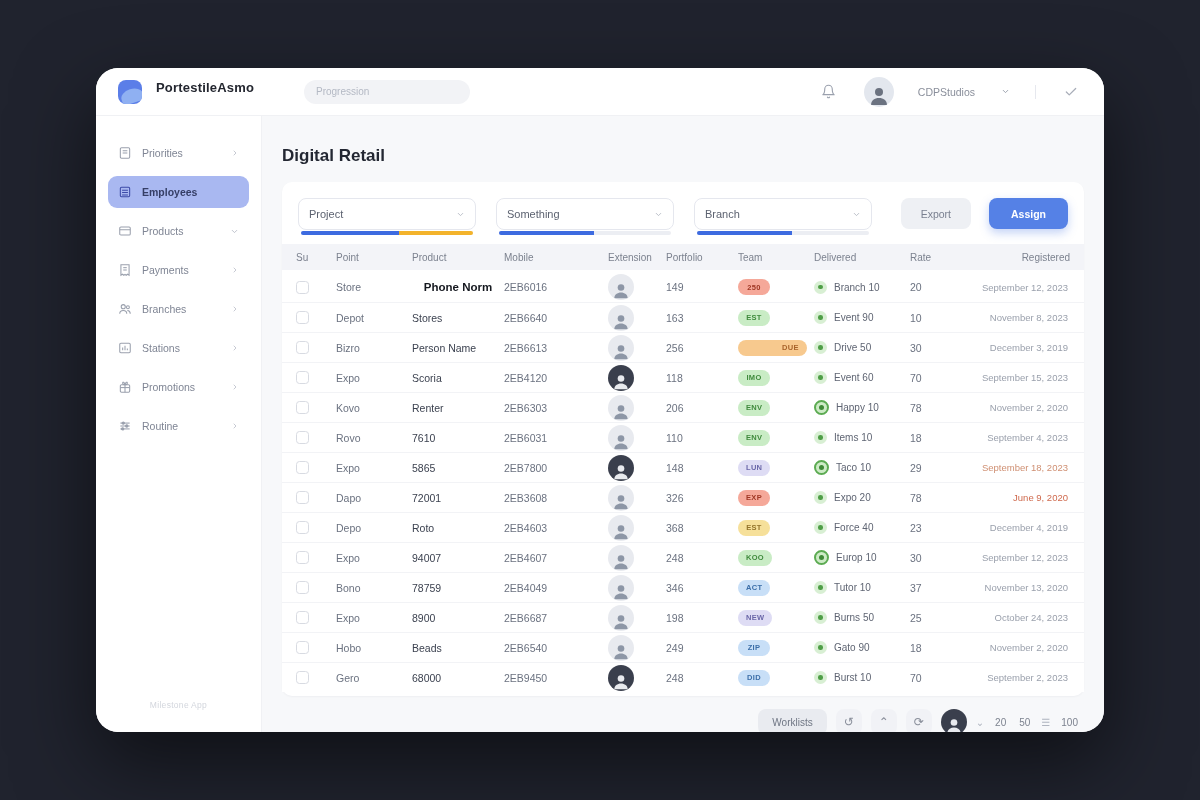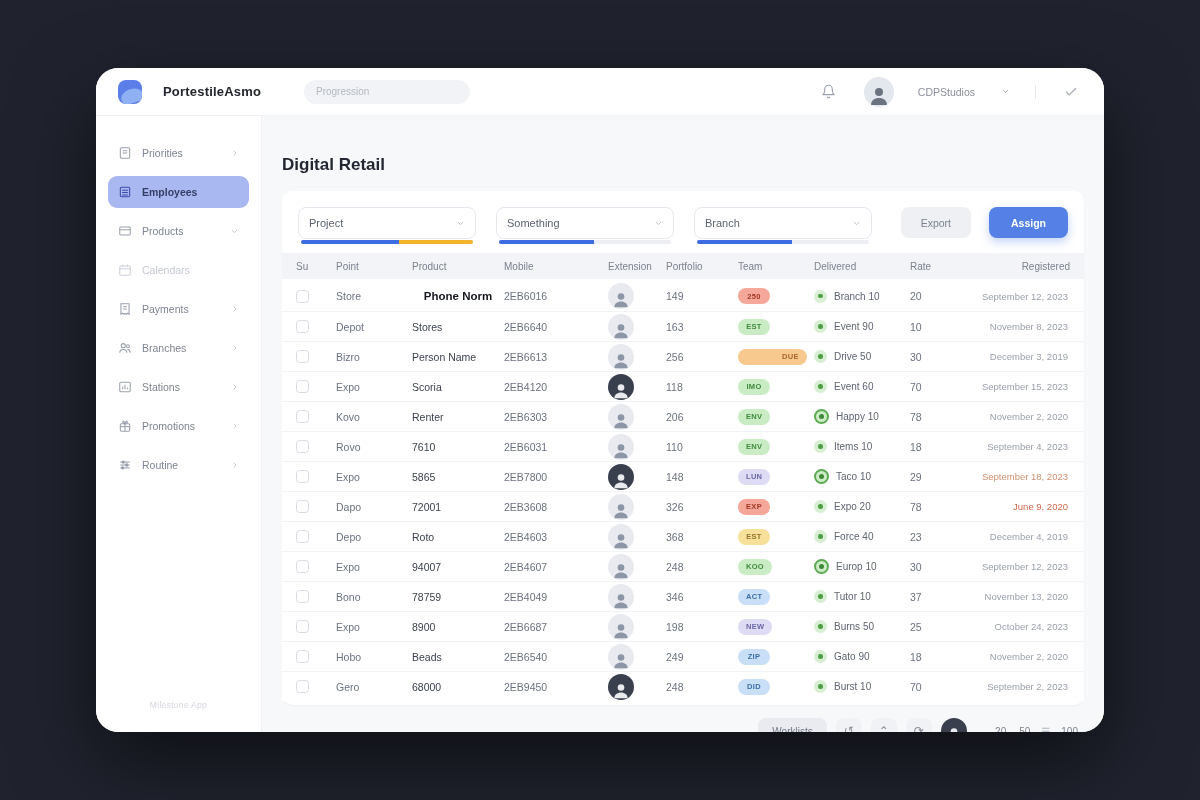--- a/index.html
+++ b/index.html
@@ -6,21 +6,21 @@
   html,body { width:1200px; height:800px; overflow:hidden; }
   body { background:#20232e; font-family:"Liberation Sans", sans-serif; position:relative; }
 
   .app-window { position:absolute; left:96px; top:68px; width:1008px; height:664px;
     background:#fff; border-radius:22px; box-shadow:0 30px 80px rgba(0,0,0,.55);
     overflow:hidden; }
 
   
   .topbar { height:48px; display:flex; align-items:center; padding:0 22px; background:#fff;
     border-bottom:1px solid #f0f1f4; position:relative; z-index:2; }
-  .brand { display:flex; align-items:center; gap:21px; width:150px; }
+  .brand { display:flex; gap:14px; width:150px; }
   .brand-mark { width:24px; height:24px; border-radius:8px; background:#5b7ee8; position:relative; overflow:hidden; flex:0 0 auto; }
   .brand-mark::after { content:""; position:absolute; left:3px; top:9px; width:22px; height:14px;
     border-radius:50% 50% 0 0; background:#8fb0f2; transform:rotate(-18deg); }
   .brand-name { font-size:13px; font-weight:700; color:#23262f; letter-spacing:.2px; }
   .search-box { margin-left:36px; width:166px; height:24px; background:#f2f3f6; border-radius:12px;
     display:flex; align-items:center; padding:0 12px; }
   .search-box input { border:0; background:transparent; outline:none; font-size:10px; color:#6b7280;
     width:100%; font-family:"Liberation Sans", sans-serif; }
   .search-box input::placeholder { color:#b4b9c4; }
   .topbar-right { margin-left:auto; display:flex; align-items:center; gap:24px; }
@@ -44,21 +44,21 @@
   .nav-item.active .nav-ico { color:#3c4aa8; }
   .nav-item.active .nav-label { font-weight:700; color:#353e66; }
   .nav-item.disabled { color:#c5c9d2; }
   .nav-item.disabled .nav-ico { color:#ccd0d9; }
   .sidebar-footer { position:absolute; bottom:22px; left:0; right:0; text-align:center;
     font-size:8.5px; color:#d3d6dd; letter-spacing:.3px; }
 
   
   .main { position:absolute; left:166px; top:48px; right:0; bottom:0; background:#f7f8fa;
     padding:18px 20px 0; overflow:hidden; }
-  .page-title { font-size:17px; font-weight:700; color:#232732; margin:21px 0 16px 0; }
+  .page-title { font-size:17px; font-weight:700; color:#232732; margin:12px 0 16px 0; }
 
   .card { background:#fff; border-radius:10px; box-shadow:0 1px 2px rgba(25,30,50,.04);
     padding:16px 0 4px; }
 
   
   .filter-row { display:flex; align-items:flex-start; gap:20px; padding:0 16px 14px; }
   .select { position:relative; width:178px; }
   .select-box { height:32px; border:1px solid #e5e7ee; border-radius:8px; background:#fff;
     display:flex; align-items:center; justify-content:space-between; padding:0 10px; cursor:pointer; }
   .select-label { font-size:11px; color:#5c6270; }
@@ -186,31 +186,20 @@
             <line x1="3" y1="10" x2="21" y2="10"></line>
           </svg>
         </span>
       <span class="nav-label">Products</span>
       <span class="chev">
           <svg width="9" height="9" viewBox="0 0 24 24" fill="none" stroke="currentColor" stroke-width="2.4" stroke-linecap="round">
             <polyline points="6 9 12 15 18 9"></polyline>
           </svg>
         </span>
     </div>
-    <div class="nav-item disabled">
-      <span class="nav-ico">
-          <svg width="14" height="14" viewBox="0 0 24 24" fill="none" stroke="currentColor" stroke-width="1.8">
-            <rect x="3" y="5" width="18" height="16" rx="2"></rect>
-            <line x1="3" y1="10" x2="21" y2="10"></line>
-            <line x1="8" y1="3" x2="8" y2="7"></line>
-            <line x1="16" y1="3" x2="16" y2="7"></line>
-          </svg>
-        </span>
-      <span class="nav-label">Calendars</span>
-    </div>
     <div class="nav-item">
       <span class="nav-ico">
           <svg width="14" height="14" viewBox="0 0 24 24" fill="none" stroke="currentColor" stroke-width="1.8">
             <path d="M5 3h14v18l-2.5-1.8L14 21l-2-1.6L10 21l-2.5-1.8L5 21z"></path>
             <line x1="9" y1="8" x2="15" y2="8"></line>
             <line x1="9" y1="12" x2="15" y2="12"></line>
           </svg>
         </span>
       <span class="nav-label">Payments</span>
       <span class="chev">

